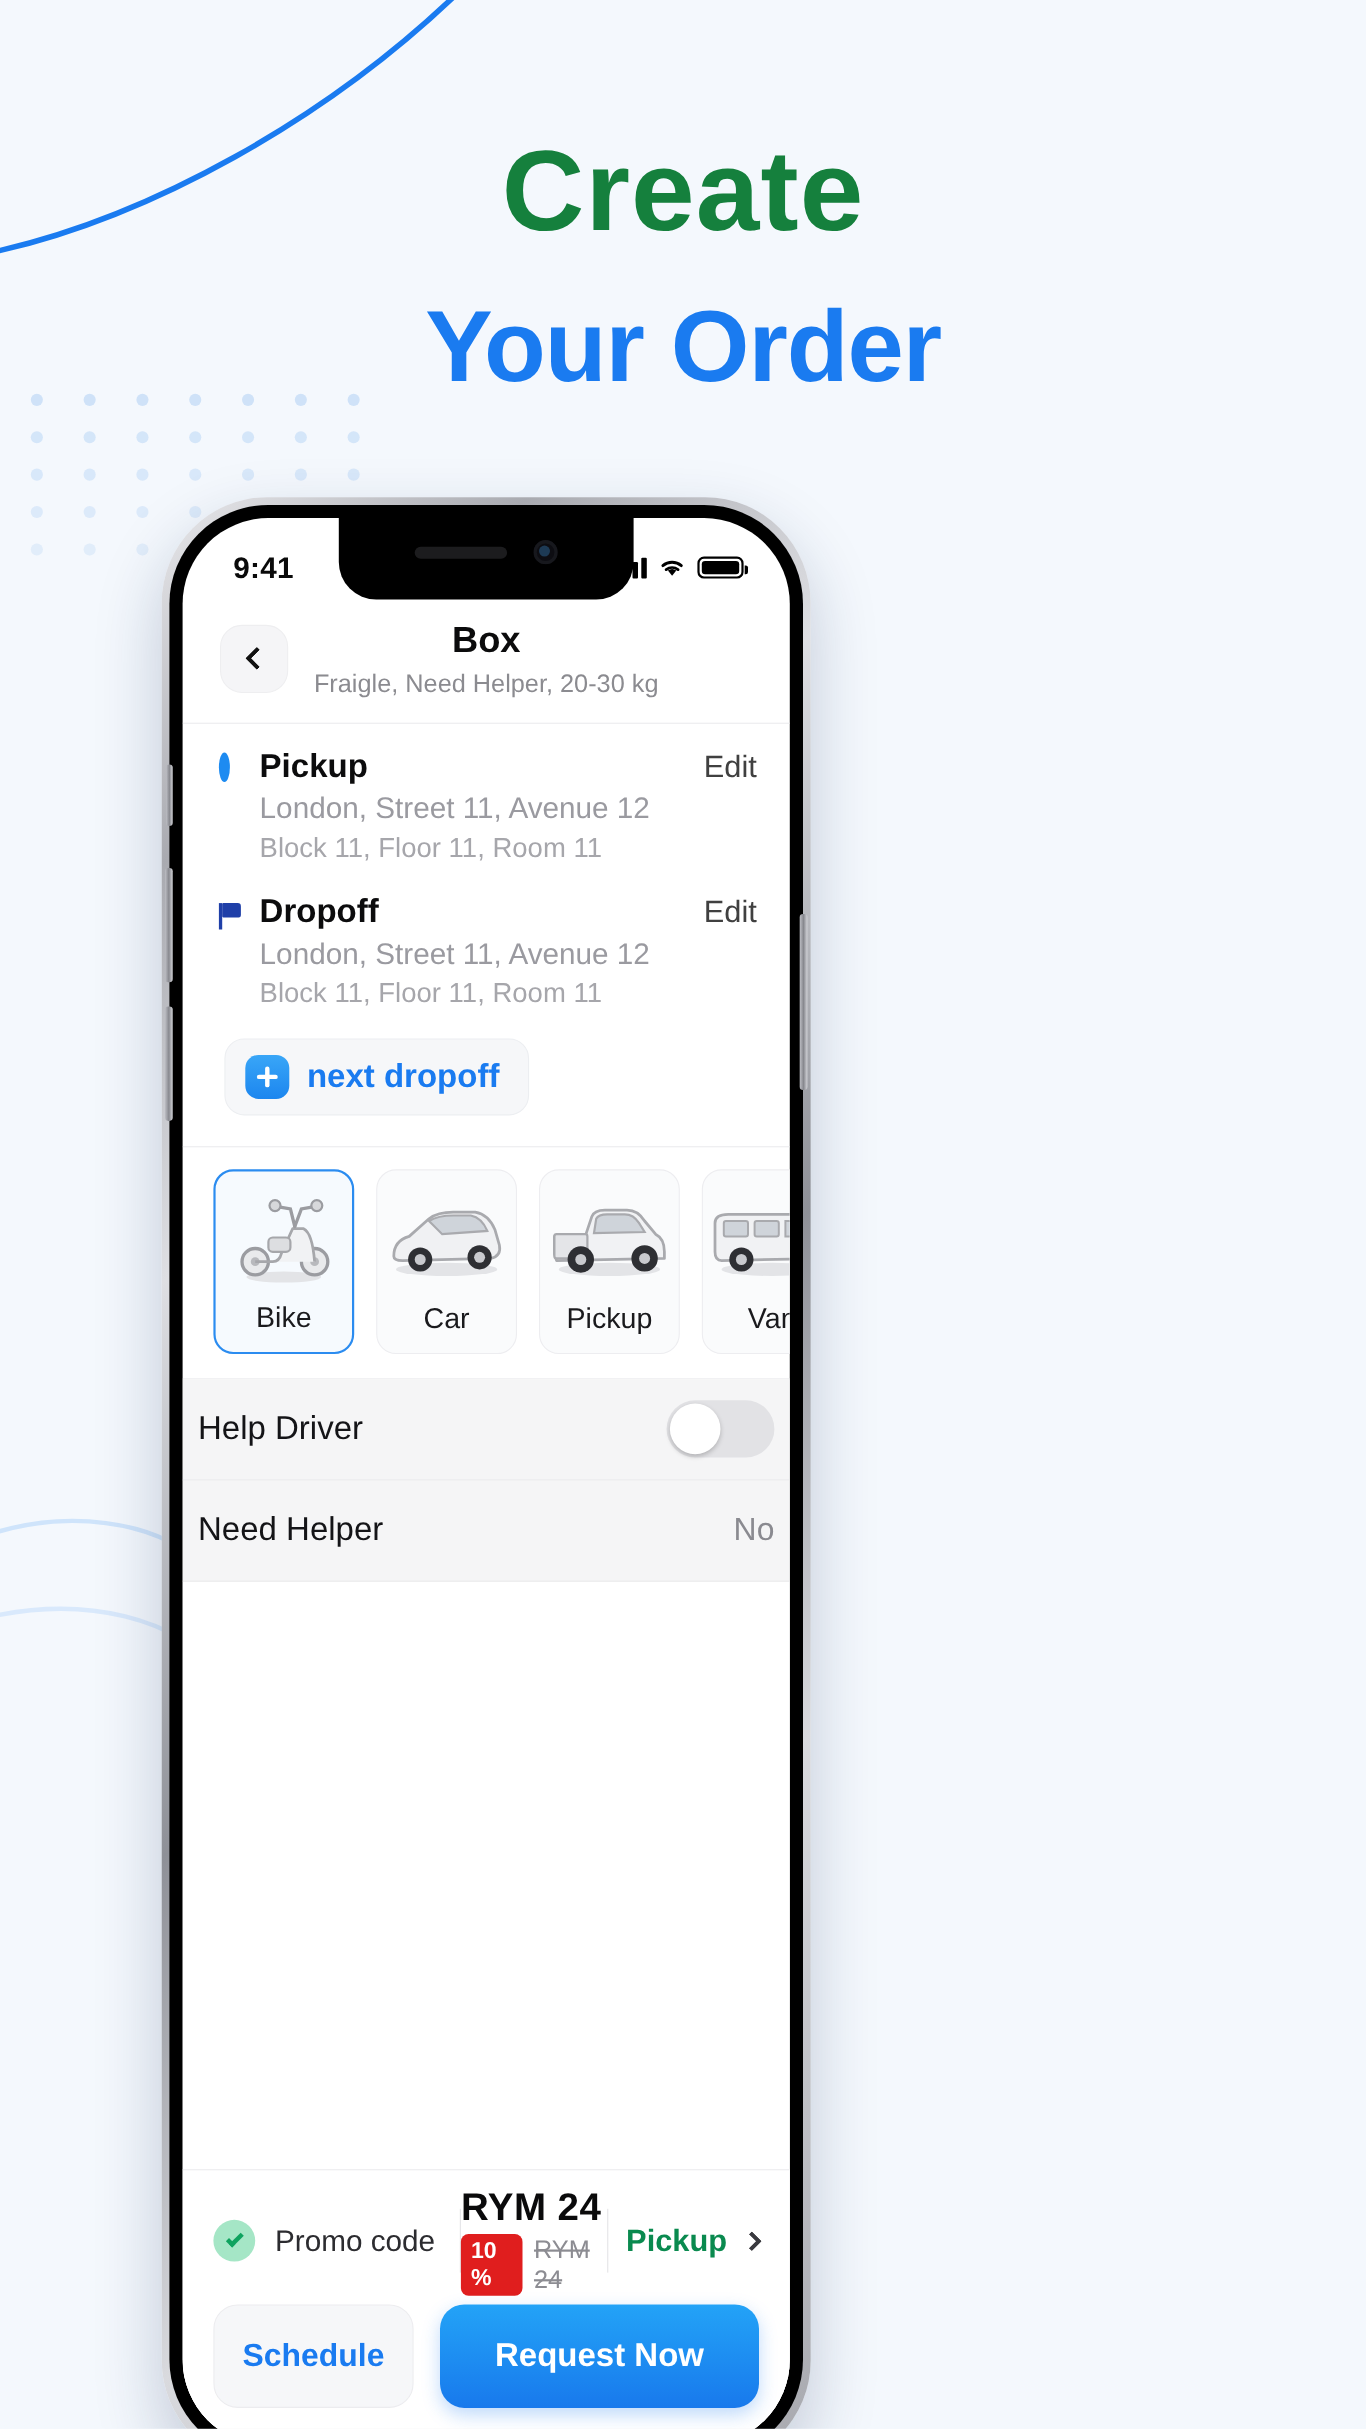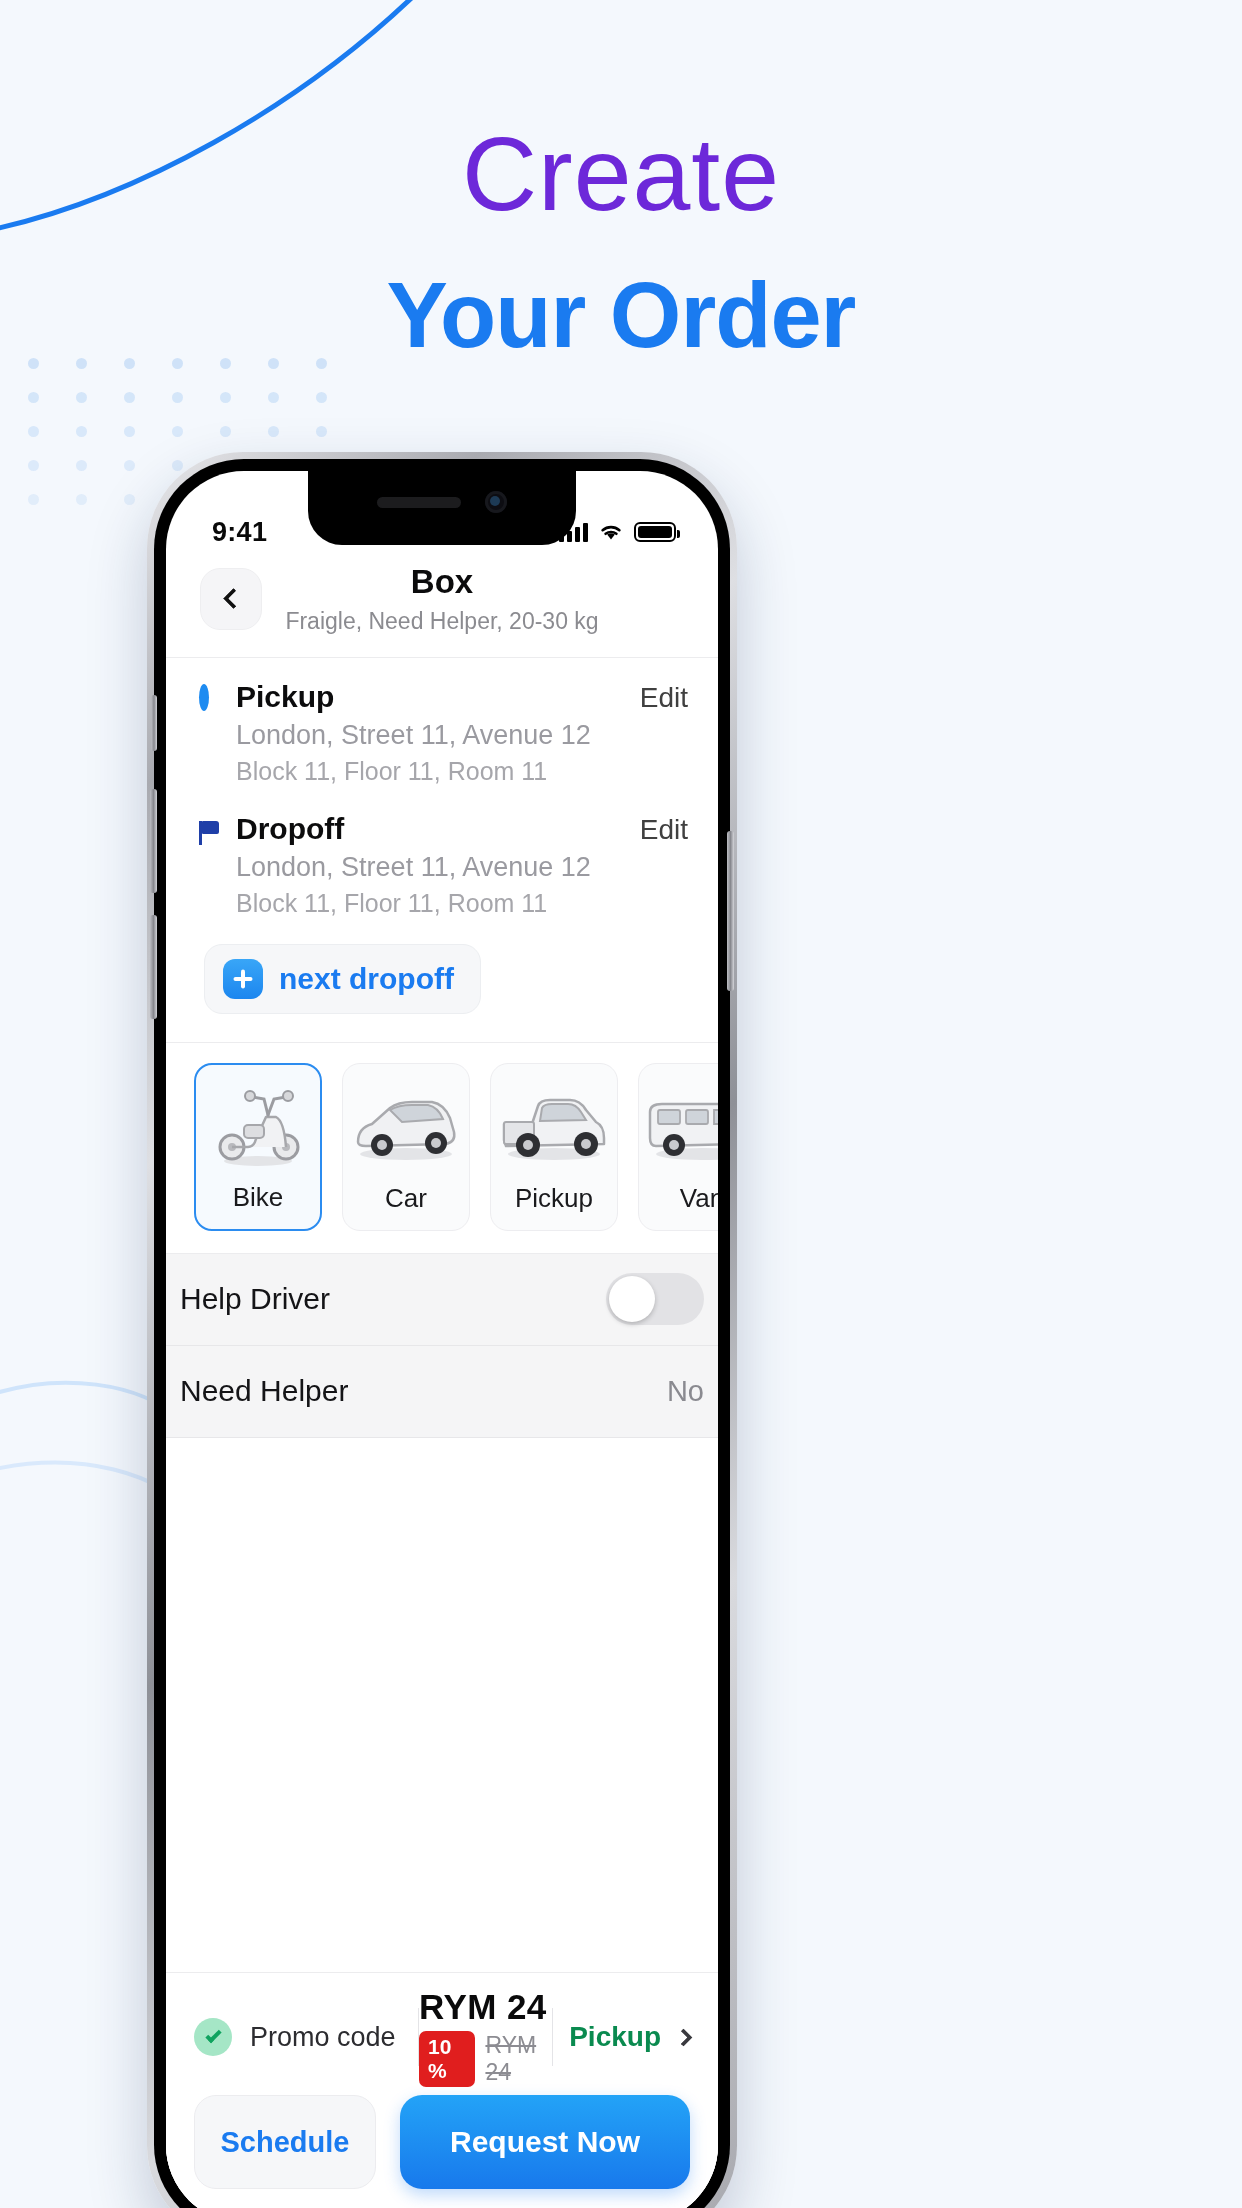--- a/index.html
+++ b/index.html
@@ -15,21 +15,21 @@
 
   .dot-grid { position: absolute; left: 28px; top: 358px; width: 400px; height: 160px; }
   .dot-grid .dot {
     position: absolute; width: 11px; height: 11px; border-radius: 50%;
     background: #cfe2f8;
   }
 
   
   .headline-wrap { position: absolute; left: 0; top: 120px; width: 1242px; text-align: center; }
   .headline-1 {
-    font-size: 104px; font-weight: 400; color: #6d28d9;
+    font-size: 104px; font-weight: 700; color: #15803d;
     letter-spacing: 1px; line-height: 1.05;
     font-family: "Liberation Sans", sans-serif;
   }
   .headline-2 {
     margin-top: 38px;
     font-size: 92px; font-weight: bold; color: #1a7bf0;
     letter-spacing: -1px; line-height: 1.05;
   }
 
   
@@ -70,21 +70,21 @@
     padding-bottom: 12px;
   }
   .speaker { width: 84px; height: 11px; border-radius: 6px; background: #1c1c1e; }
   .cam { width: 22px; height: 22px; border-radius: 50%; background: #0d0d12;
          box-shadow: inset 0 0 0 3px #17181d; position: relative; }
   .cam::after { content:''; position:absolute; left:5px; top:5px; width:10px; height:10px;
                 border-radius:50%; background:#1d3a55; }
 
   
   .statusbar {
-    position: absolute; top: 16px; left: 0; right: 0; height: 74px;
+    position: absolute; top: 0; left: 0; right: 0; height: 74px;
     display: flex; align-items: center; justify-content: space-between;
     padding: 16px 42px 0 46px; z-index: 20;
   }
   .sb-time { font-size: 27px; font-weight: bold; color: #0a0a0a; letter-spacing: .3px; }
   .sb-right { display: flex; align-items: center; gap: 10px; }
   .sig { display: flex; align-items: flex-end; gap: 3px; height: 20px; }
   .sig i { width: 5px; background: #000; border-radius: 1px; display:block; }
   .sig i:nth-child(1){height:7px}.sig i:nth-child(2){height:11px}
   .sig i:nth-child(3){height:15px}.sig i:nth-child(4){height:19px}
   .batt { width: 42px; height: 20px; border: 2.5px solid #000; border-radius: 6px; position: relative; }

